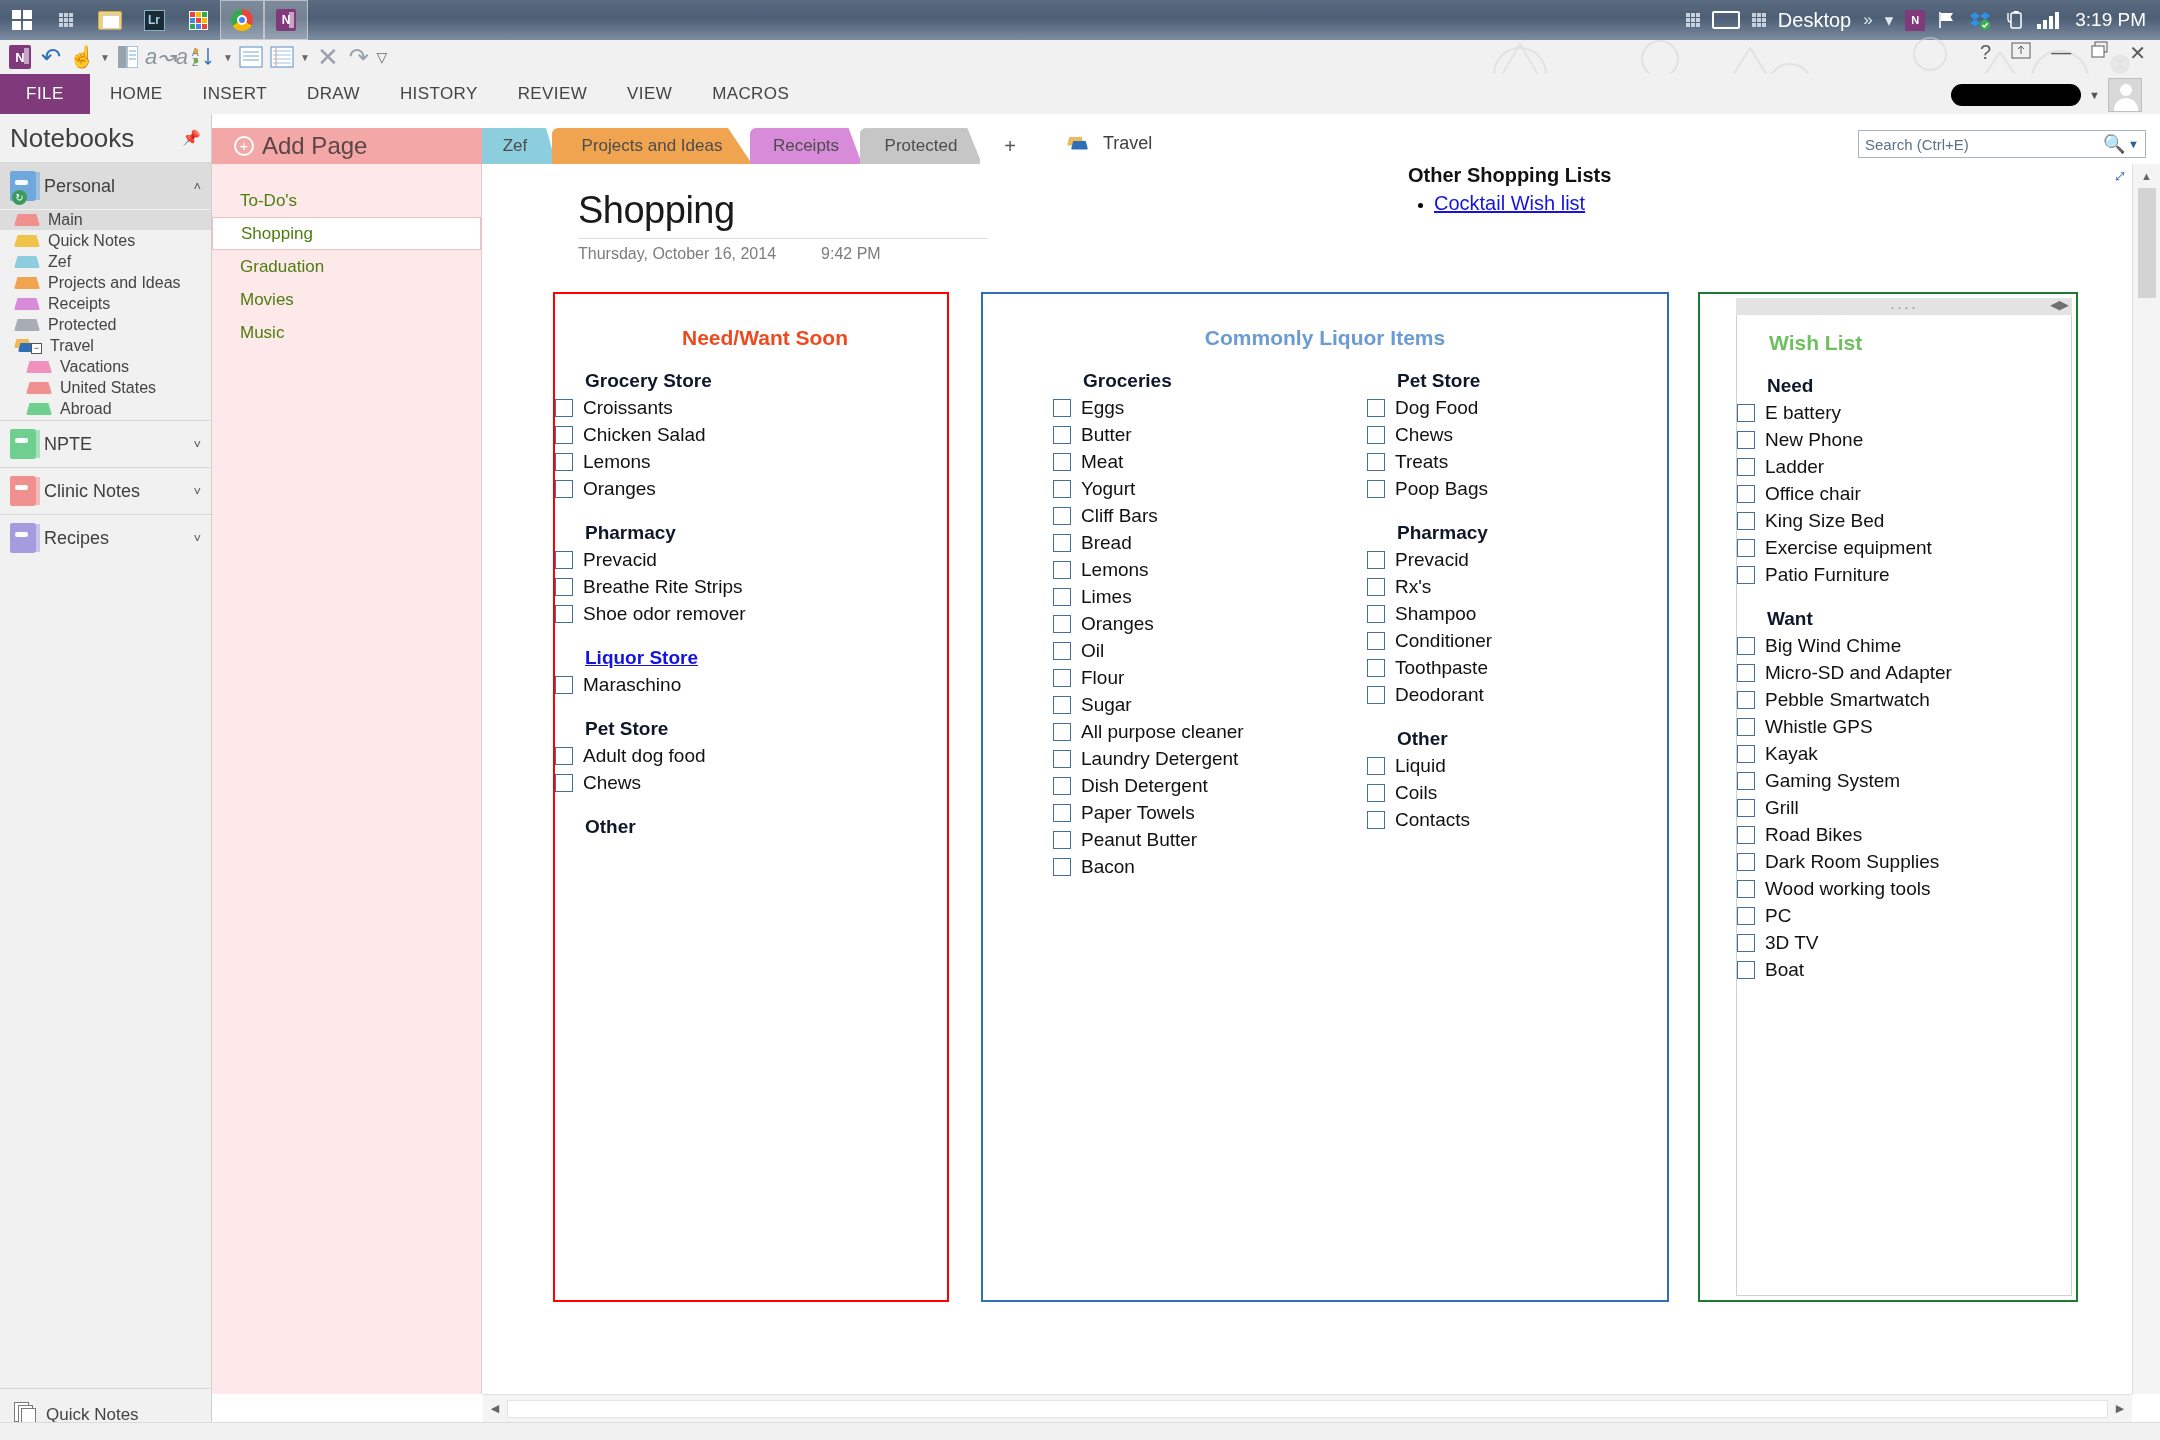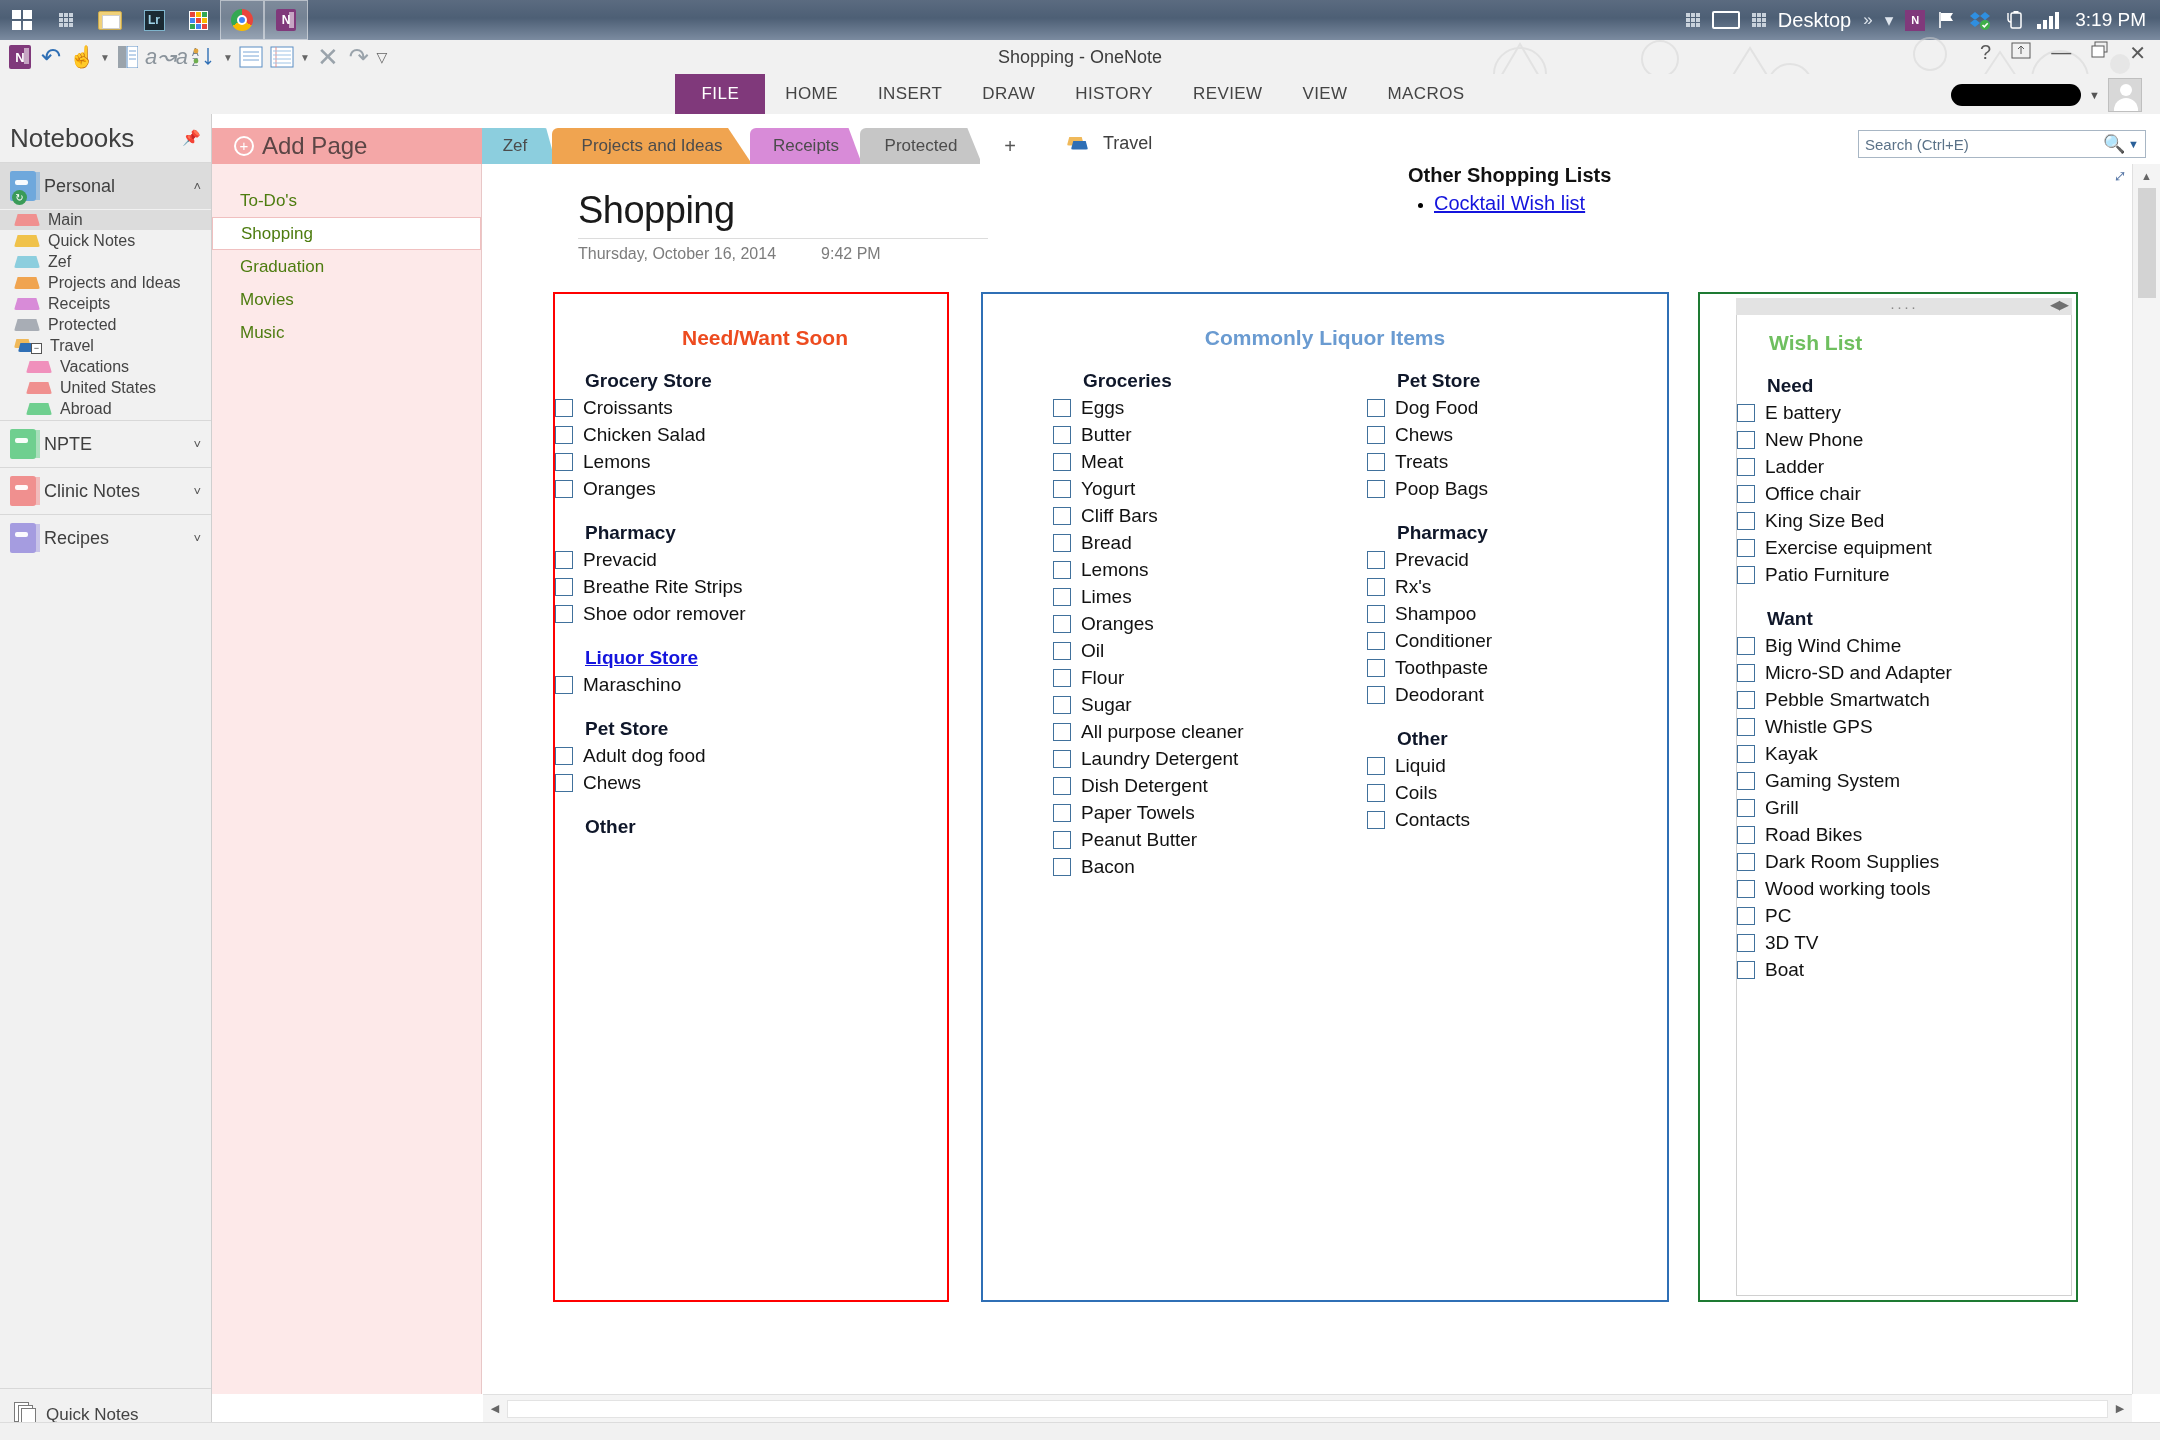--- a/index.html
+++ b/index.html
@@ -60,21 +60,21 @@
     pointer-events:none;
   }
   .header-art {
     position:absolute; top:34px; right:0; width:700px; height:78px; overflow:hidden; opacity:.5;
   }
   .win-ctrl { position:absolute; right:14px; top:40px; display:flex; align-items:center; gap:20px; color:#5a5a5a; font-size:20px;}
 
   
   .ribbon {
     position:absolute; top:74px; left:0; width:2160px; height:40px; background:#f1f1f1;
-    display:flex; align-items:stretch;justify-content:center;
+    display:flex; align-items:stretch;
   }
   .rb-file {
     background:#80397b; color:#fff; font-size:17px; letter-spacing:.5px;
     padding:0 26px; display:flex; align-items:center;
   }
   .rb-tab { padding:0 20px; display:flex; align-items:center; font-size:17px; color:#444; letter-spacing:.4px; }
 
   .account-bar{position:absolute; top:78px; right:18px; display:flex; align-items:center; gap:8px;}
   .account-black{width:130px;height:22px;background:#000;border-radius:11px;}
   .account-av{width:34px;height:34px;background:#d8d8d8;border:1px solid #bfbfbf;position:relative;overflow:hidden;}
@@ -318,21 +318,20 @@
           <line x1="3" y1="9" x2="21" y2="9" stroke="#9dc3e6"></line>
           <line x1="3" y1="13" x2="21" y2="13" stroke="#9dc3e6"></line>
           <line x1="3" y1="17" x2="21" y2="17" stroke="#9dc3e6"></line>
         </svg>
       </div>
     <div class="qi small-arrow">▼</div>
     <div class="qi" style="color:#9aa3ab;font-size:26px">✕</div>
     <div class="qi" style="color:#9aa3ab;font-size:24px">↷</div>
     <div class="qi small-arrow" style="font-size:14px">▽</div>
   </div>
-  <div class="win-title">Shopping - OneNote</div>
 </div>
 
 <svg class="header-art" viewBox="0 0 700 78">
   <g stroke="#d4d4d4" fill="none" stroke-width="2">
     <circle cx="60" cy="40" r="26"></circle>
       <circle cx="200" cy="25" r="18"></circle>
       <circle cx="330" cy="52" r="22"></circle>
     <circle cx="470" cy="20" r="16"></circle>
       <circle cx="600" cy="45" r="28"></circle>
       <circle cx="140" cy="66" r="14"></circle>

